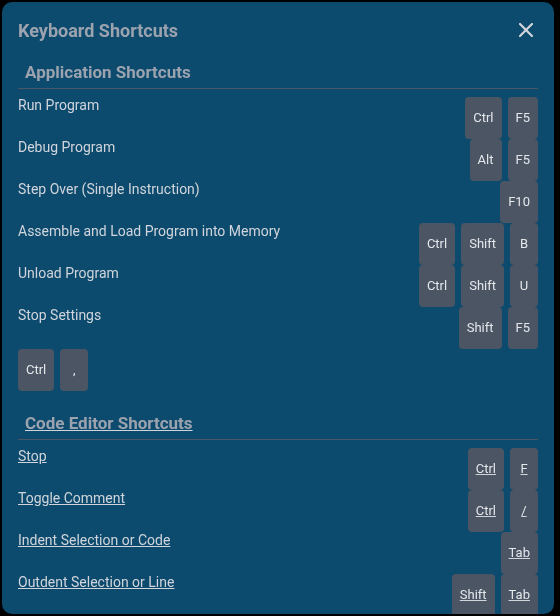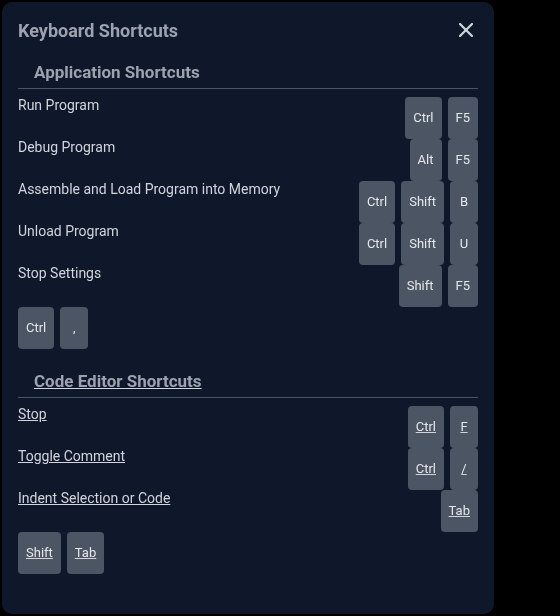--- a/index.html
+++ b/index.html
@@ -6,24 +6,24 @@
     margin: 0;
     padding: 0;
     background: #000;
     width: 560px;
     height: 616px;
     overflow: hidden;
     font-family: -apple-system, BlinkMacSystemFont, "Segoe UI", Roboto, "Helvetica Neue", Arial, sans-serif;
   }
   .modal {
     box-sizing: border-box;
-    width: 492px;
+    width: 552px;
     height: 612px;
     margin: 2px;
-    background: #0f172a;
+    background: #0c4a6e;
     border-radius: 10px;
     padding: 16px;
     color: #d1d5db;
     position: relative;
     overflow: hidden;
   }
   .header {
     display: flex;
     justify-content: space-between;
     align-items: center;
@@ -47,21 +47,21 @@
     width: 14px;
     height: 14px;
     stroke: currentColor;
     stroke-width: 2.2;
     stroke-linecap: round;
   }
   .section-title {
     font-size: 17px;
     font-weight: 700;
     color: #9ca3af;
-    margin: 0 0 6px 16px;
+    margin: 0 0 6px 7px;
   }
   hr.rule {
     border: none;
     border-top: 1px solid #4b5563;
     margin: 6px 0 8px 0;
   }
   .row {
     display: flex;
     justify-content: space-between;
     align-items: flex-start;
@@ -115,20 +115,26 @@
       </span>
     </div>
     <div class="row">
       <span class="label">Debug Program</span>
       <span class="keys">
         <span class="key">Alt</span>
         <span class="key">F5</span>
       </span>
     </div>
     <div class="row">
+      <span class="label">Step Over (Single Instruction)</span>
+      <span class="keys">
+        <span class="key">F10</span>
+      </span>
+    </div>
+    <div class="row">
       <span class="label">Assemble and Load Program into Memory</span>
       <span class="keys">
         <span class="key">Ctrl</span>
         <span class="key">Shift</span>
         <span class="key">B</span>
       </span>
     </div>
     <div class="row">
       <span class="label">Unload Program</span>
       <span class="keys">
@@ -169,19 +175,20 @@
         <span class="key">/</span>
       </span>
     </div>
     <div class="row">
       <span class="label">Indent Selection or Code</span>
       <span class="keys">
         <span class="key">Tab</span>
       </span>
     </div>
     <div class="row">
+      <span class="label">Outdent Selection or Line</span>
       <span class="keys">
         <span class="key">Shift</span>
         <span class="key">Tab</span>
       </span>
     </div>
   </div>
 </div>
 
 </body></html>

